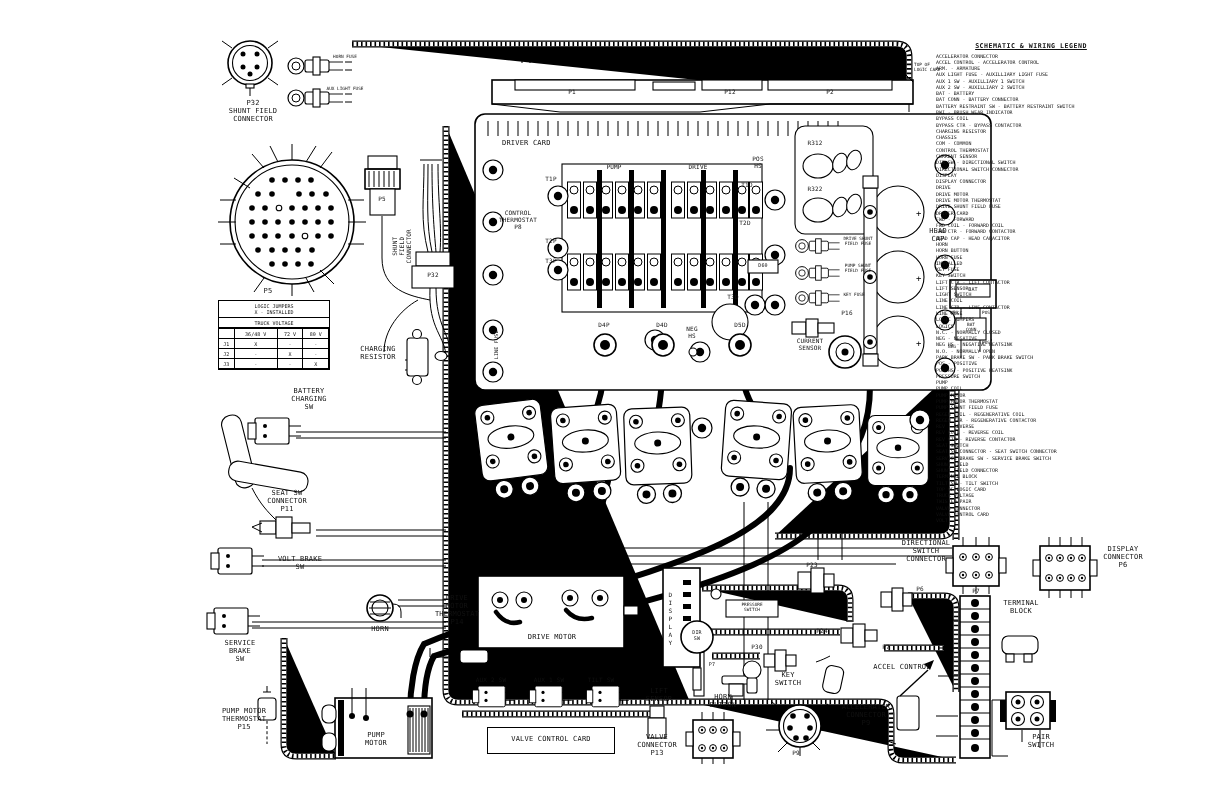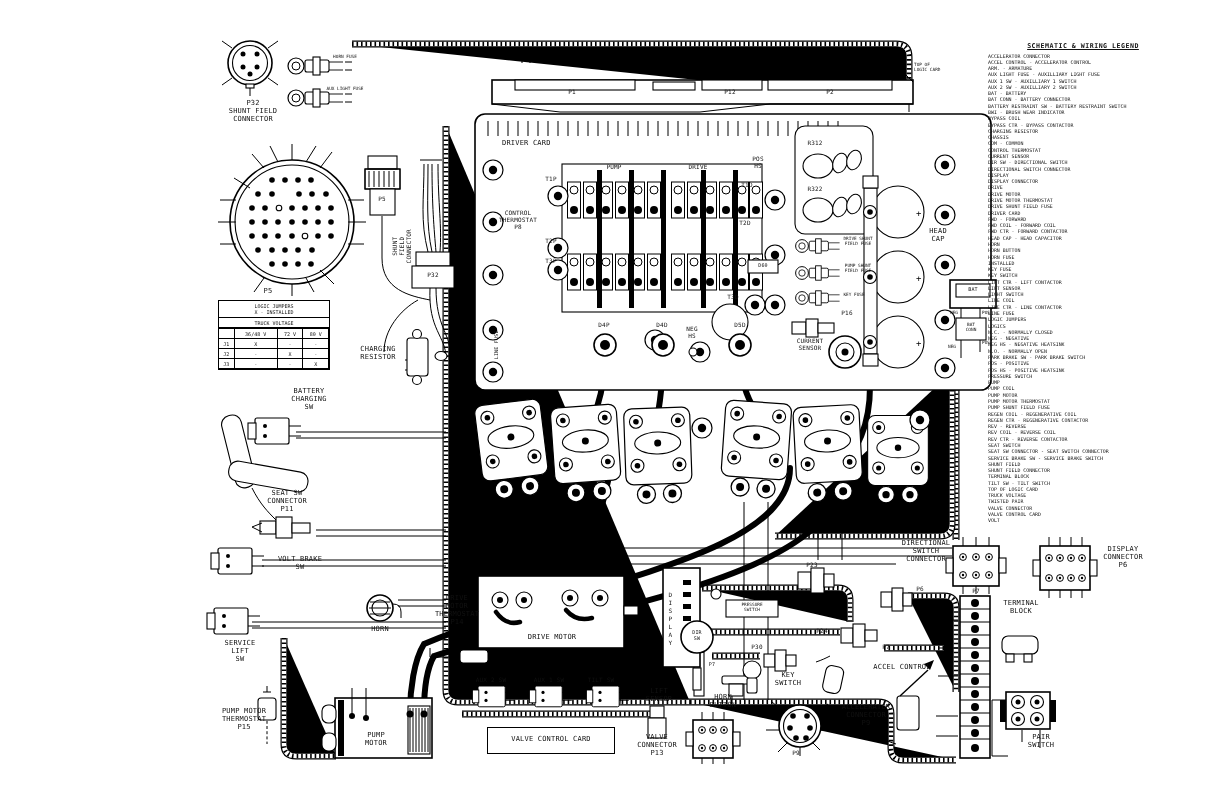--- a/index.html
+++ b/index.html
@@ -5,21 +5,21 @@
 *{margin:0;padding:0;box-sizing:border-box}
 html,body{width:1224px;height:792px;background:#fff;font-family:"DejaVu Sans Mono",monospace;color:#111}
 #wrap{position:relative;width:1224px;height:792px;overflow:hidden;background:#fff}
 svg{position:absolute;left:0;top:0}
 .lbl{position:absolute;font-size:6.5px;line-height:1.14;text-align:center;white-space:pre-line;letter-spacing:.2px;color:#111;z-index:3}.t7{font-size:7px}.t6{font-size:6px}.t5{font-size:5px}.t4{font-size:4.4px;letter-spacing:0}
 .rot{transform:rotate(-90deg);transform-origin:center center}
 .vstack{writing-mode:vertical-rl;text-orientation:upright;letter-spacing:1px}
 .box{position:absolute;border:1.2px solid #000;background:#fff;z-index:2}
 .ribs{background:repeating-linear-gradient(90deg,#000 0 1.5px,#fff 1.5px 4.5px)}
 
-.legend{position:absolute;left:988px;top:42px;width:190px;z-index:3}
+.legend{position:absolute;left:936px;top:42px;width:190px;z-index:3}
 .legend-title{font-size:6.6px;font-weight:bold;text-align:center;text-decoration:underline;letter-spacing:.5px;margin-bottom:2.5px;white-space:nowrap}
 .legend-items div{font-size:4.9px;line-height:6.28px;white-space:nowrap;letter-spacing:0}
 
 .vt{position:absolute;left:218px;top:300px;width:112px;z-index:3;border:1.4px solid #000;background:#fff;font-size:5px;text-align:center}
 .vt .hd{border-bottom:1px solid #000;padding:1.5px 0;line-height:1.3}
 .vt .sub{border-bottom:1px solid #000;padding:1.5px 0}
 .vt table{border-collapse:collapse;width:100%}
 .vt td,.vt th{border:1px solid #000;font-size:5px;font-weight:normal;padding:1px 0;height:10px}
 .vt td:first-child,.vt th:first-child{width:15px;border-left:none}
 
@@ -608,21 +608,21 @@
 RESISTOR</div>
 <div class="lbl t7" style="left:278px;top:388px;width:62px">BATTERY
 CHARGING
 SW</div>
 <div class="lbl t7" style="left:256px;top:490px;width:62px">SEAT SW
 CONNECTOR
 P11</div>
 <div class="lbl t7" style="left:264px;top:556px;width:72px">VOLT BRAKE
 SW</div>
 <div class="lbl t7" style="left:212px;top:640px;width:56px">SERVICE
-LIFT
+BRAKE
 SW</div>
 <div class="lbl t7" style="left:208px;top:708px;width:72px">PUMP MOTOR
 THERMOSTAT
 P15</div>
 <div class="lbl t7" style="left:356px;top:732px;width:40px">PUMP
 MOTOR</div>
 <div class="lbl t7" style="left:362px;top:626px;width:36px">HORN</div>
 <div class="lbl t7" style="left:424px;top:595px;width:66px">DRIVE
 MOTOR
 THERMOSTAT

